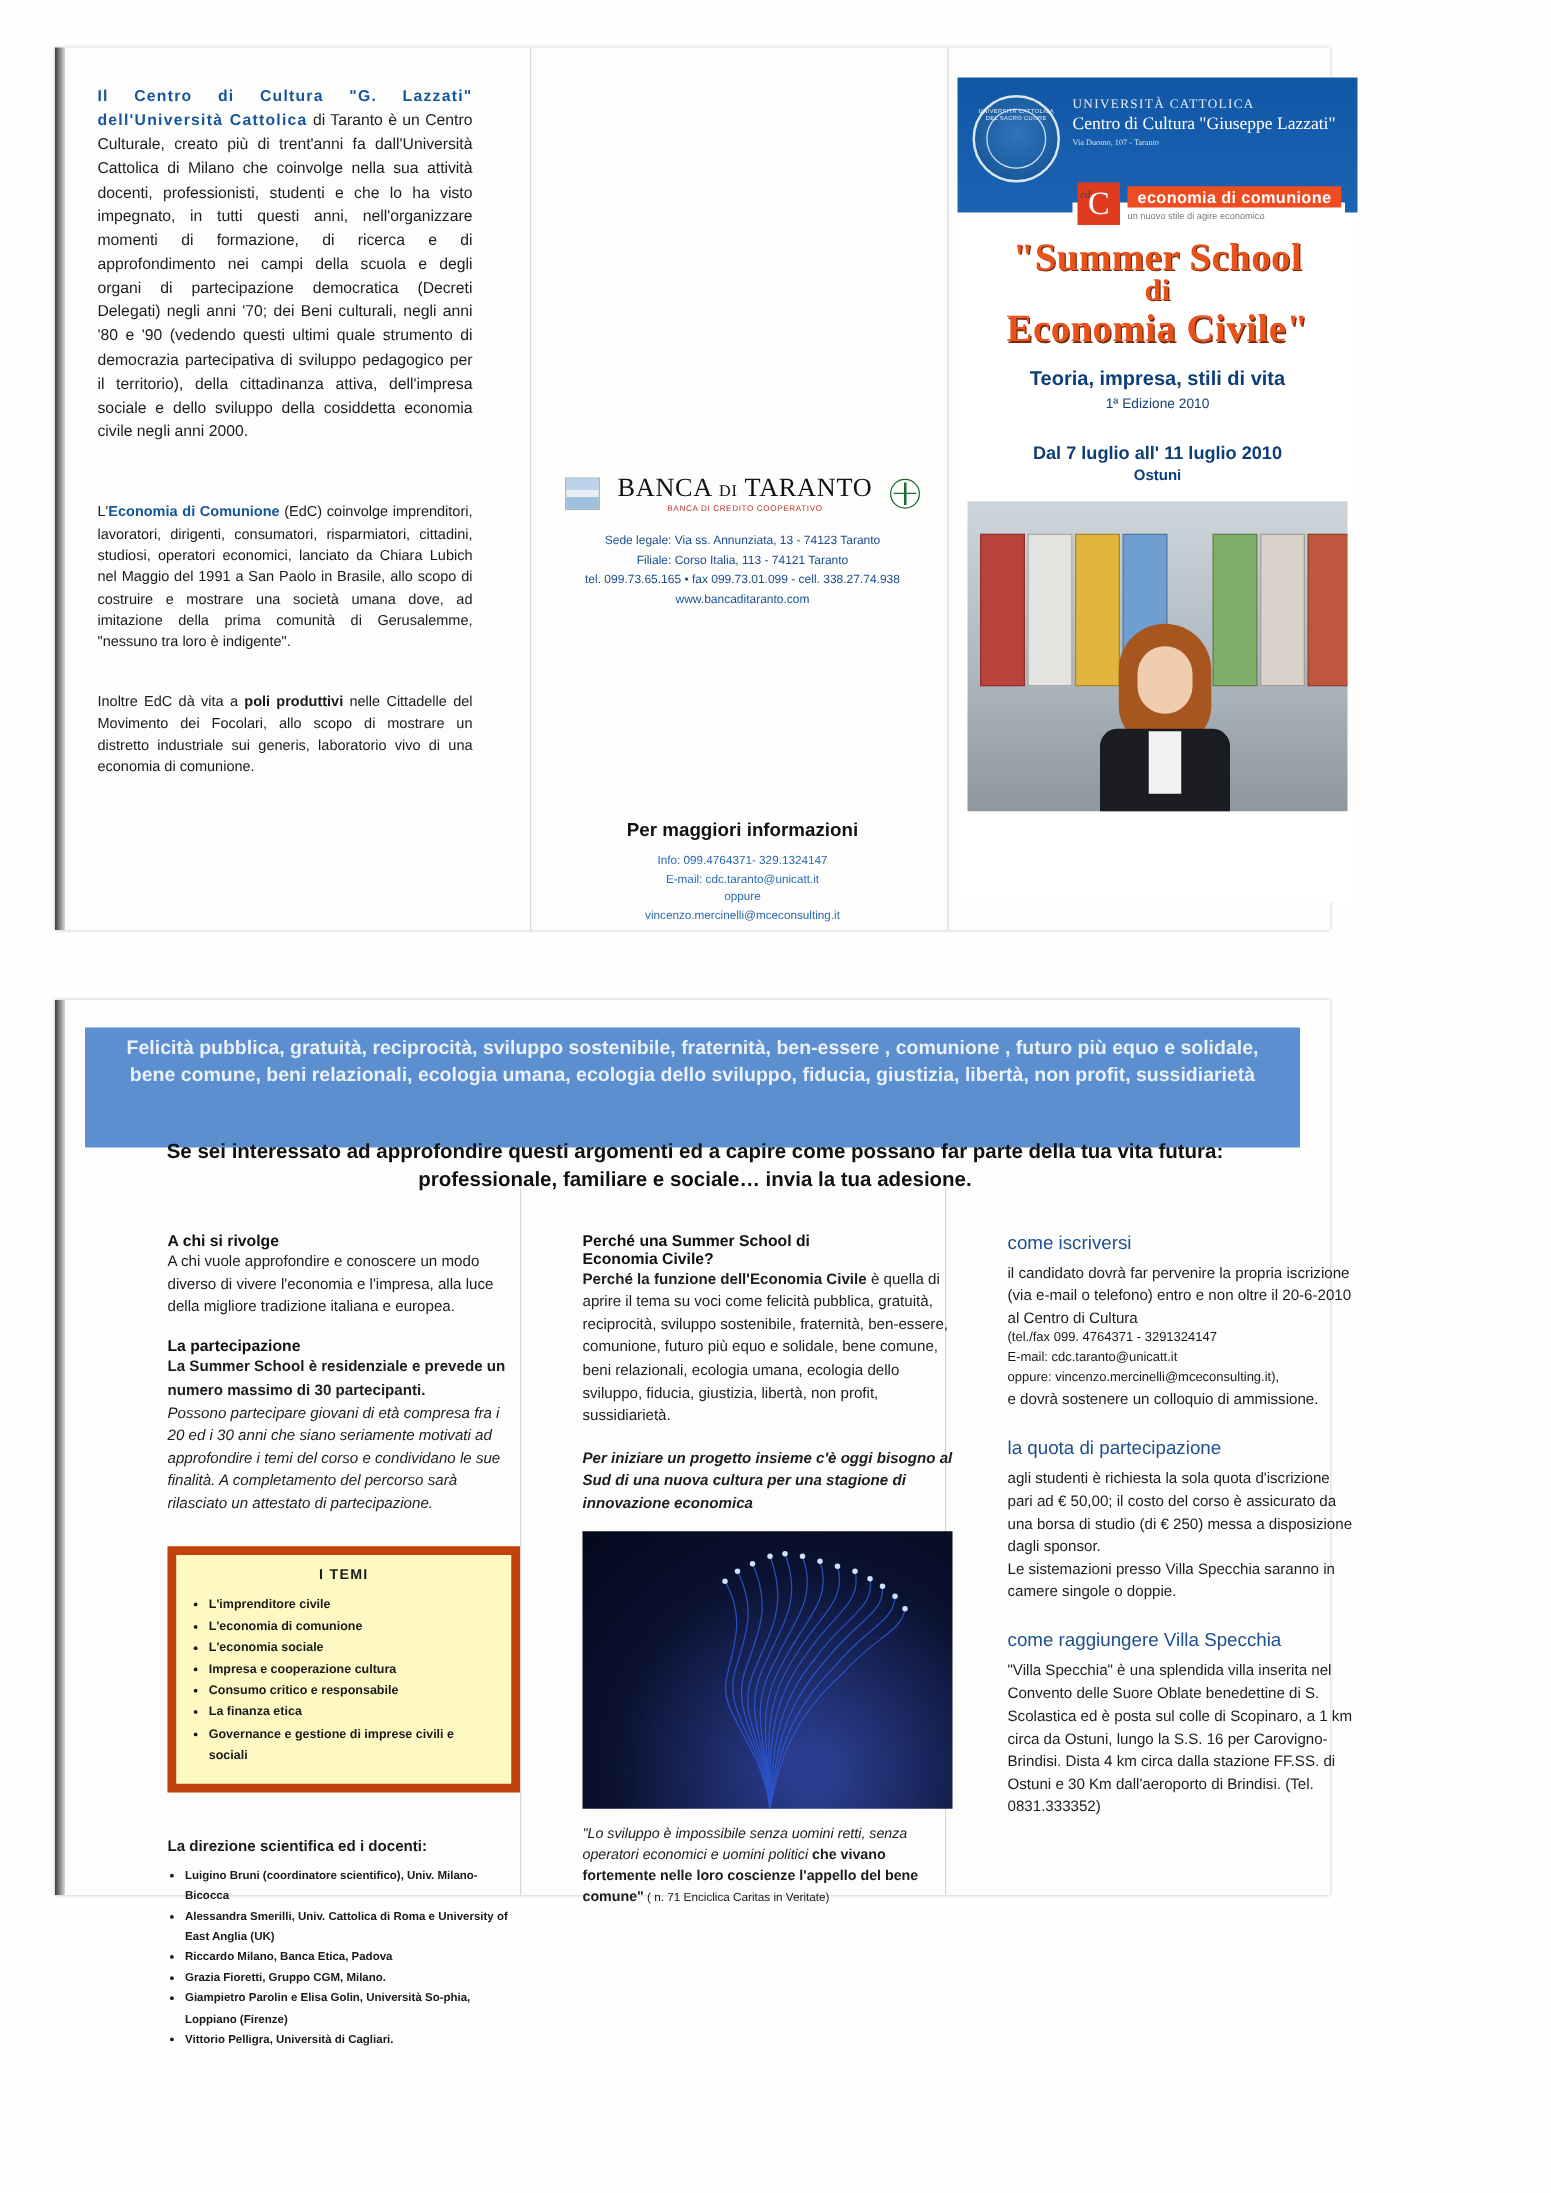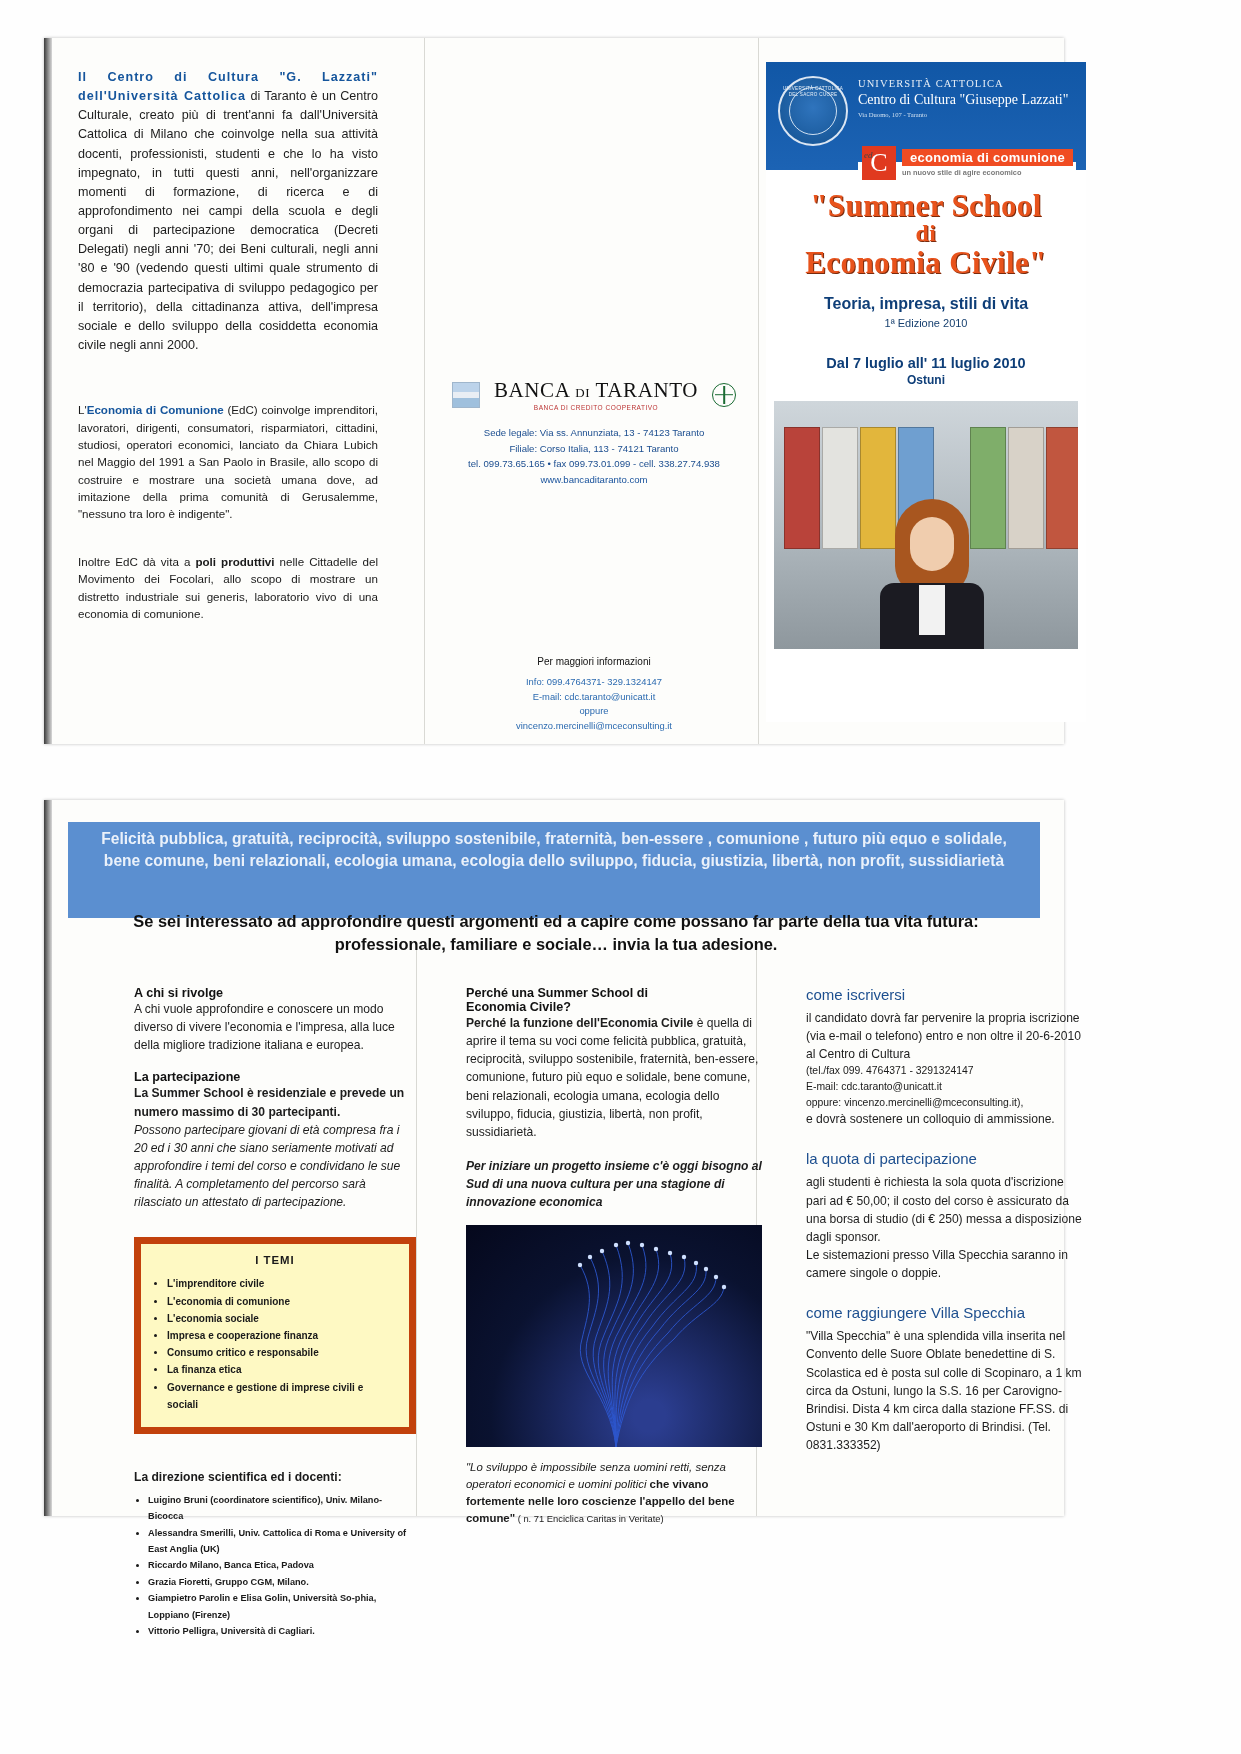--- a/index.html
+++ b/index.html
@@ -29,39 +29,39 @@
   .bank-logo{width:26px;height:24px;background:linear-gradient(180deg,#bcd3ea 0 38%,#e9eef4 38% 62%,#9fc0dd 62% 100%);border:1px solid #9fb6cc;}
   .bank-name{font-family:"Liberation Serif",serif;font-size:21px;letter-spacing:.6px;color:#121212;}
   .bank-name .sm{font-size:13px;}
   .bank-sub{font-size:6.5px;letter-spacing:.5px;color:#b33;margin-top:1px;}
   .bank-mark{width:22px;height:22px;border:1.6px solid #1a6b33;border-radius:50%;position:relative;}
   .bank-mark:before{content:"";position:absolute;left:50%;top:2px;bottom:2px;width:1.6px;background:#1a6b33;transform:translateX(-50%);}
   .bank-mark:after{content:"";position:absolute;top:50%;left:2px;right:2px;height:1.6px;background:#1a6b33;transform:translateY(-50%);}
   .bank-lines{margin-top:14px;font-size:9.6px;line-height:1.62;color:#1b4d8f;}
   .bank-lines .w{color:#17519b;}
   .info-wrap{position:absolute;left:10px;top:588px;width:300px;text-align:center;}
-  .info-title{font-size:10px;font-weight:normal;color:#111;}
+  .info-title{font-size:15px;font-weight:bold;color:#111;}
   .info-lines{margin-top:8px;font-size:9.4px;line-height:1.55;color:#2b6ab0;}
 
   
   #p1-right{position:absolute;left:722px;top:24px;width:320px;height:660px;background:#fff;}
   .cover-top{position:relative;height:108px;background:linear-gradient(180deg,#1157a6,#1c63b4);}
   .uc-seal{position:absolute;left:12px;top:14px;width:66px;height:66px;border-radius:50%;border:2px solid #dbe6f3;background:radial-gradient(circle at 50% 45%,#2f74bd,#12508f);}
   .uc-seal span{position:absolute;left:0;right:0;top:8px;text-align:center;font-size:4.6px;color:#e8f0f8;letter-spacing:.3px;line-height:1.25;}
   .uc-seal .ring{position:absolute;left:9px;top:9px;right:9px;bottom:9px;border-radius:50%;border:1px solid #cfe0f1;}
   .uc-txt{position:absolute;left:92px;top:16px;color:#fff;font-family:"Liberation Serif",serif;}
   .uc-txt .l1{font-size:10.5px;letter-spacing:1.1px;color:#e7eef6;}
   .uc-txt .l2{font-size:14px;margin-top:3px;}
   .uc-txt .l3{font-size:6.6px;margin-top:3px;color:#cfe0f1;}
   .edc-bar{position:absolute;left:92px;bottom:-30px;width:218px;height:38px;background:#fff;}
   .edc-box{position:absolute;left:96px;top:84px;display:flex;align-items:center;gap:6px;}
   .edc-c{width:34px;height:34px;background:#e03a1f;color:#fff;font-family:"Liberation Serif",serif;font-size:26px;line-height:34px;text-align:center;position:relative;}
   .edc-c i{position:absolute;left:2px;top:-8px;font-size:9px;font-style:italic;color:#444;}
   .edc-t1{background:#f04c22;color:#fff;font-size:13px;font-weight:bold;padding:1px 8px;letter-spacing:.3px;}
-  .edc-t2{font-size:7.4px;color:#7a7a7a;margin-top:2px;font-weight:bold;}
+  .edc-t2{font-size:7.4px;color:#7a7a7a;margin-top:2px;}
   .cover-body{position:relative;padding-top:18px;text-align:center;}
   .ss1,.ss2,.ss3{font-family:"Liberation Serif",serif;font-weight:bold;color:#e8531c;letter-spacing:.4px;text-shadow:1px 1px 0 #7a2a0c;}
   .ss1{font-size:31px;}
   .ss2{font-size:24px;margin-top:-4px;}
   .ss3{font-size:31px;margin-top:-2px;}
   .ss-sub{font-size:16px;font-weight:bold;color:#0e3e78;margin-top:14px;}
   .ss-ed{font-size:11px;color:#17406f;margin-top:4px;}
   .ss-dates{font-size:14.5px;font-weight:bold;color:#0e3e78;margin-top:26px;}
   .ss-place{font-size:12px;font-weight:bold;color:#0e3e78;margin-top:2px;}
   .photo{position:relative;margin:14px 8px 0 8px;height:248px;background:linear-gradient(180deg,#cfd6db,#aeb7bd 55%,#8e979d);overflow:hidden;}
@@ -226,21 +226,21 @@
         <div class="h-b" style="margin-top:16px">La partecipazione</div>
         <div class="t-b" style="font-weight:bold">La Summer School è residenziale e prevede un numero massimo di 30 partecipanti.</div>
         <div class="t-b it">Possono partecipare giovani di età compresa fra i 20 ed i 30 anni che siano seriamente motivati ad approfondire i temi del corso e condividano le sue finalità. A completamento del percorso sarà rilasciato un attestato di partecipazione.</div>
 
         <div class="temi">
           <div class="temi-t">I TEMI</div>
           <ul>
             <li>L'imprenditore civile</li>
             <li>L'economia di comunione</li>
             <li>L'economia sociale</li>
-            <li>Impresa e cooperazione finanza</li>
+            <li>Impresa e cooperazione cultura</li>
             <li>Consumo critico e responsabile</li>
             <li>La finanza etica</li>
             <li>Governance e gestione di imprese civili e sociali</li>
           </ul>
         </div>
 
         <div class="doc">
           <div class="doc-t">La direzione scientifica ed i docenti:</div>
           <ul>
             <li>Luigino Bruni (coordinatore scientifico), Univ. Milano-Bicocca</li>

